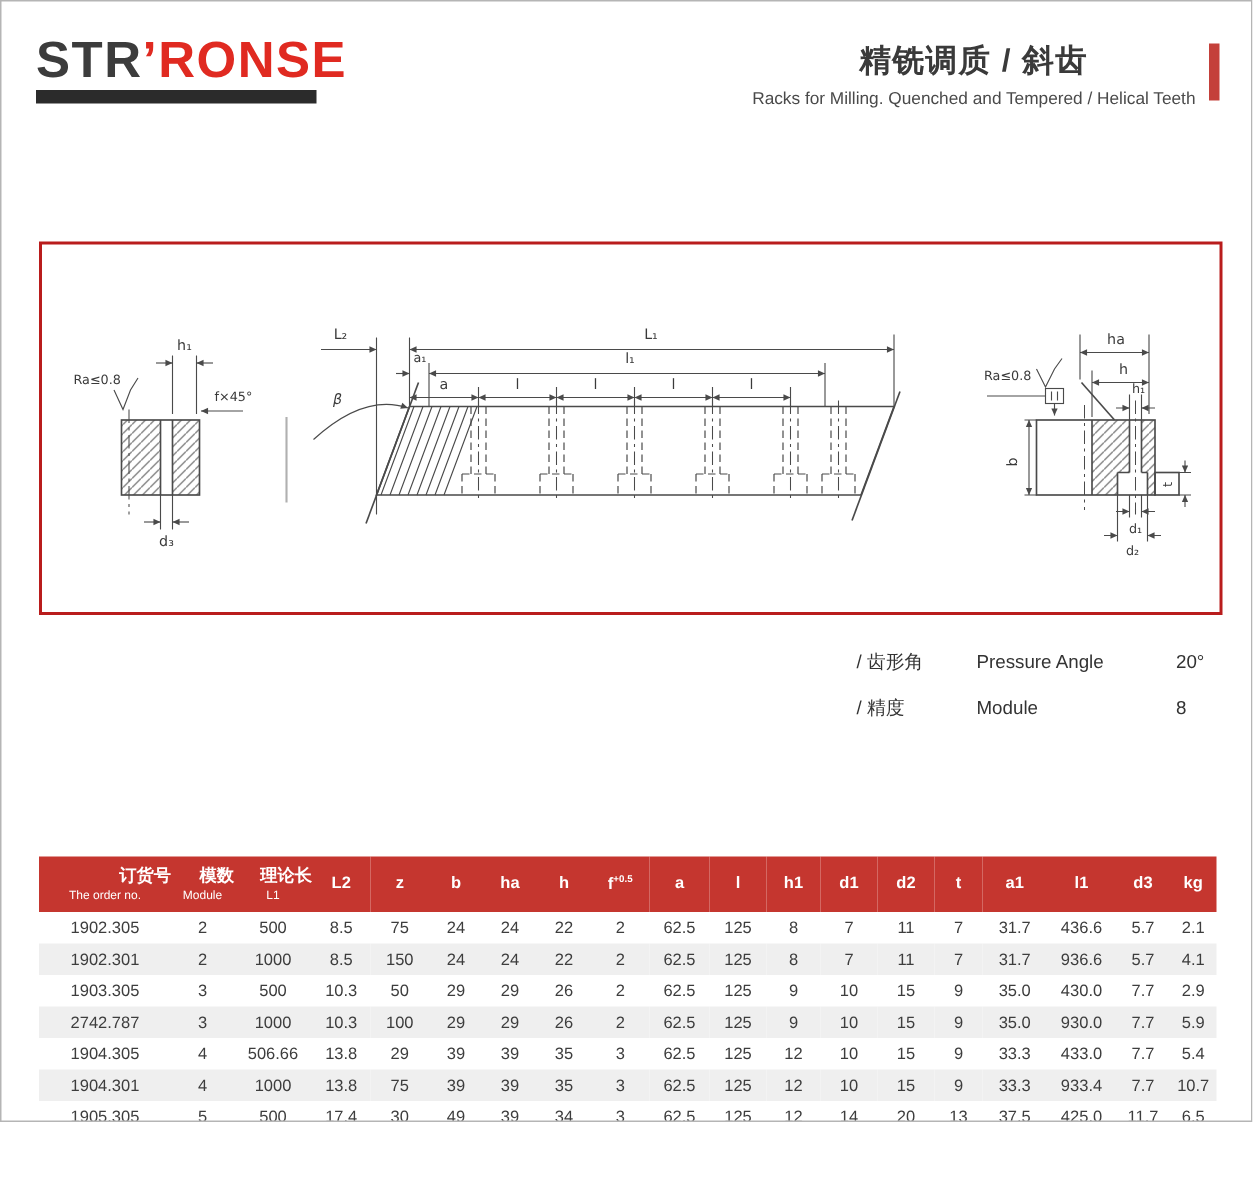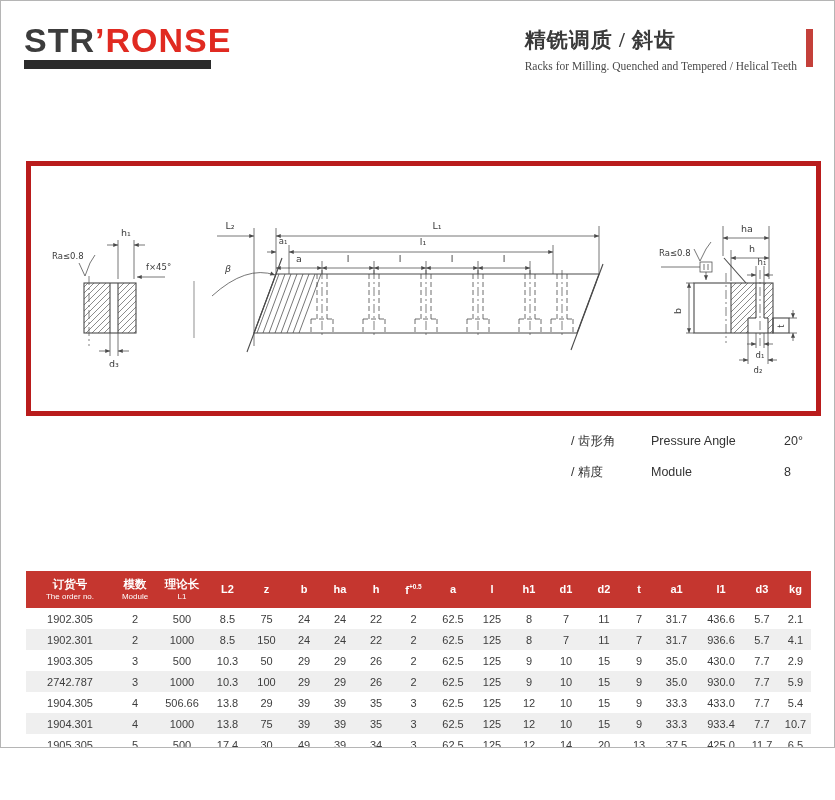--- a/index.html
+++ b/index.html
@@ -6,28 +6,28 @@
   .page{position:relative;width:835px;height:748px;background:#fff;
         border:1px solid #b5b5b5;box-sizing:border-box;overflow:hidden;
         font-family:"Liberation Sans",sans-serif;color:#3a3a3a;}
 
   
   .logo{position:absolute;left:23px;top:20px;font-weight:800;font-size:34px;
         letter-spacing:1px;line-height:38px;white-space:nowrap;}
   .logo .p1{color:#3c3c3c;}
   .logo .p2{color:var(--logo-red,#e02a21);}
   .logo-bar{position:absolute;left:23px;top:59px;width:187px;height:9px;background:#2b2b2b;}
-  .titlebox{position:absolute;right:37px;top:25px;text-align:left;font-family:Liberation Serif, serif;}
+  .titlebox{position:absolute;right:37px;top:25px;text-align:center;}
   .title-cn{font-size:21px;font-weight:bold;color:#3a3a3a;letter-spacing:1px;}
   .title-en{font-size:11.5px;color:#4a4a4a;margin-top:6px;}
   .accent-bar{position:absolute;right:21px;top:28px;width:7px;height:38px;background:var(--accent-red,#c4403a);}
 
   
   .drawbox{position:absolute;left:25px;top:160px;width:785px;height:245px;
-           border:5px solid #b91c1c;box-sizing:content-box;background:#fff;}
+           border:2px solid #b91c1c;box-sizing:content-box;background:#fff;}
   svg{display:block;}
   .ln{stroke:#4a4a4a;stroke-width:1.1;fill:none;}
   .thin{stroke:#4a4a4a;stroke-width:0.75;fill:none;}
   .dashed{stroke:#4a4a4a;stroke-width:0.8;fill:none;stroke-dasharray:5 3;}
   .dashdot{stroke:#4a4a4a;stroke-width:0.7;fill:none;stroke-dasharray:9 3 2 3;}
   .dim{font-family:"DejaVu Sans",sans-serif;font-size:9.5px;fill:#3a3a3a;}
   .dims{font-family:"DejaVu Sans",sans-serif;font-size:8.5px;fill:#3a3a3a;}
   .ital{font-style:italic;}
   .divider{stroke:#b0b0b0;stroke-width:1.4;}
 
@@ -38,21 +38,21 @@
   .spec-label{width:80px;flex:none;}
   .specs-left .spec-name{width:165px;flex:none;}
   .specs-right .spec-name{width:133px;flex:none;}
   .spec-value{flex:none;}
 
   
   .spec-table{position:absolute;left:25px;top:570px;width:785px;border-collapse:collapse;
               table-layout:fixed;font-size:11px;color:#3d3d3d;}
   .spec-table th{background:var(--table-red,#c5362f);color:#fff;font-weight:normal;
                  height:37px;padding:0;vertical-align:middle;text-align:center;line-height:1.15;}
-  .spec-table th .cn{font-size:11.5px;font-weight:bold;}
+  .spec-table th .cn{font-size:11.5px;font-weight:bold;text-align:right;}
   .spec-table th .en{font-size:8px;margin-top:1px;}
   .spec-table th .lbl{font-size:11px;font-weight:bold;}
   .spec-table th sup{font-size:6.5px;font-weight:bold;}
   .spec-table td{height:21px;padding:0;text-align:center;}
   .spec-table tr.alt td{background:#efefef;}
 </style>
 </head>
 <body>
 
 <div class="page">

